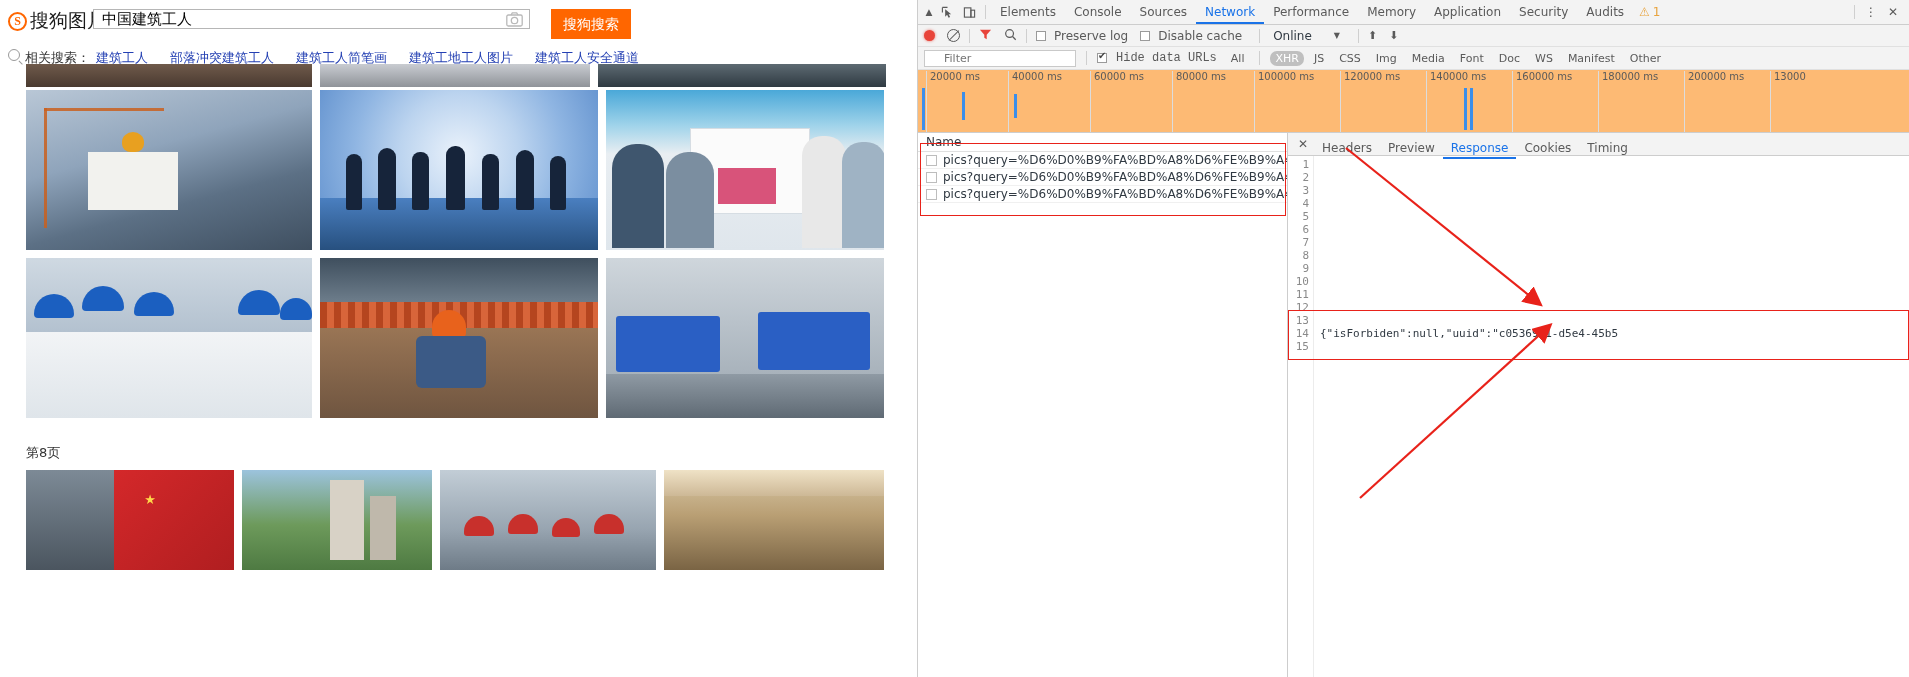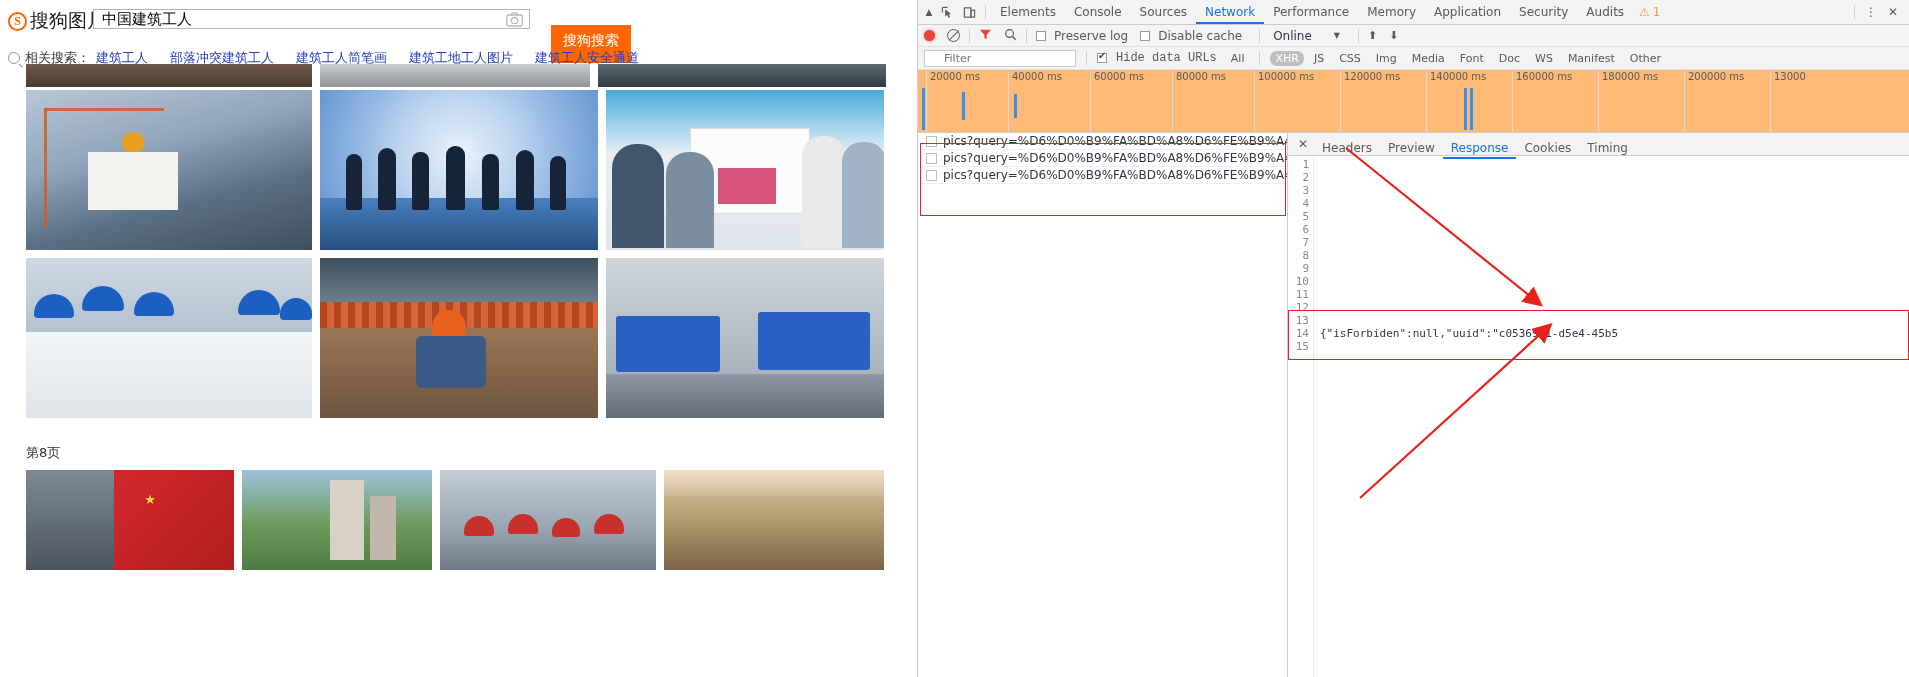--- a/index.html
+++ b/index.html
@@ -43,30 +43,30 @@
     height: 28px; flex: 1; padding: 0 8px;
     font-size: 15px; color: #000;
     font-family: "DejaVu Sans", sans-serif;
   }
   .sg-camera {
     width: 30px; height: 28px; display: flex;
     align-items: center; justify-content: center;
     color: #b9b9b9;
   }
   .sg-btn {
-    position: absolute; left: 551px; top: 25px;
-    width: 80px; height: 38px;
+    position: absolute; left: 551px; top: 9px;
+    width: 80px; height: 30px;
     background: #f60; border: 1px solid #f60; color: #fff;
     font-size: 14px; line-height: 28px; text-align: center;
     cursor: pointer; font-family: "DejaVu Sans", sans-serif;
   }
 
   .sg-related {
     position: absolute; left: 8px; top: 49px;
-    display: flex; align-items: center; gap: 0;
+    display: flex; gap: 0;
     font-size: 13px; color: #333;
     font-family: "DejaVu Sans", sans-serif;
     white-space: nowrap;
   }
   .sg-mag {
     width: 12px; height: 12px; border: 1.4px solid #9a9a9a;
     border-radius: 50%; position: relative; margin-right: 5px;
     display: inline-block;
   }
   .sg-mag::after {
@@ -473,20 +473,21 @@
       <div class="tl-band" style="left:4px;top:18px;height:42px;"></div>
       <div class="tl-band" style="left:44px;top:22px;height:28px;"></div>
       <div class="tl-band" style="left:96px;top:24px;height:24px;"></div>
       <div class="tl-band" style="left:546px;top:18px;height:42px;"></div>
       <div class="tl-band" style="left:552px;top:18px;height:42px;"></div>
     </div>
 
     <div class="dt-split">
 
       <div class="dt-requests">
+        <div class="req-head">Name</div>
         <div class="req-row">
           <span class="req-chk"></span>
           <span>pics?query=%D6%D0%B9%FA%BD%A8%D6%FE%B9%A4%C8%CB&amp;mode=1...</span>
         </div>
         <div class="req-row">
           <span class="req-chk"></span>
           <span>pics?query=%D6%D0%B9%FA%BD%A8%D6%FE%B9%A4%C8%CB&amp;mode=1...</span>
         </div>
         <div class="req-row">
           <span class="req-chk"></span>

